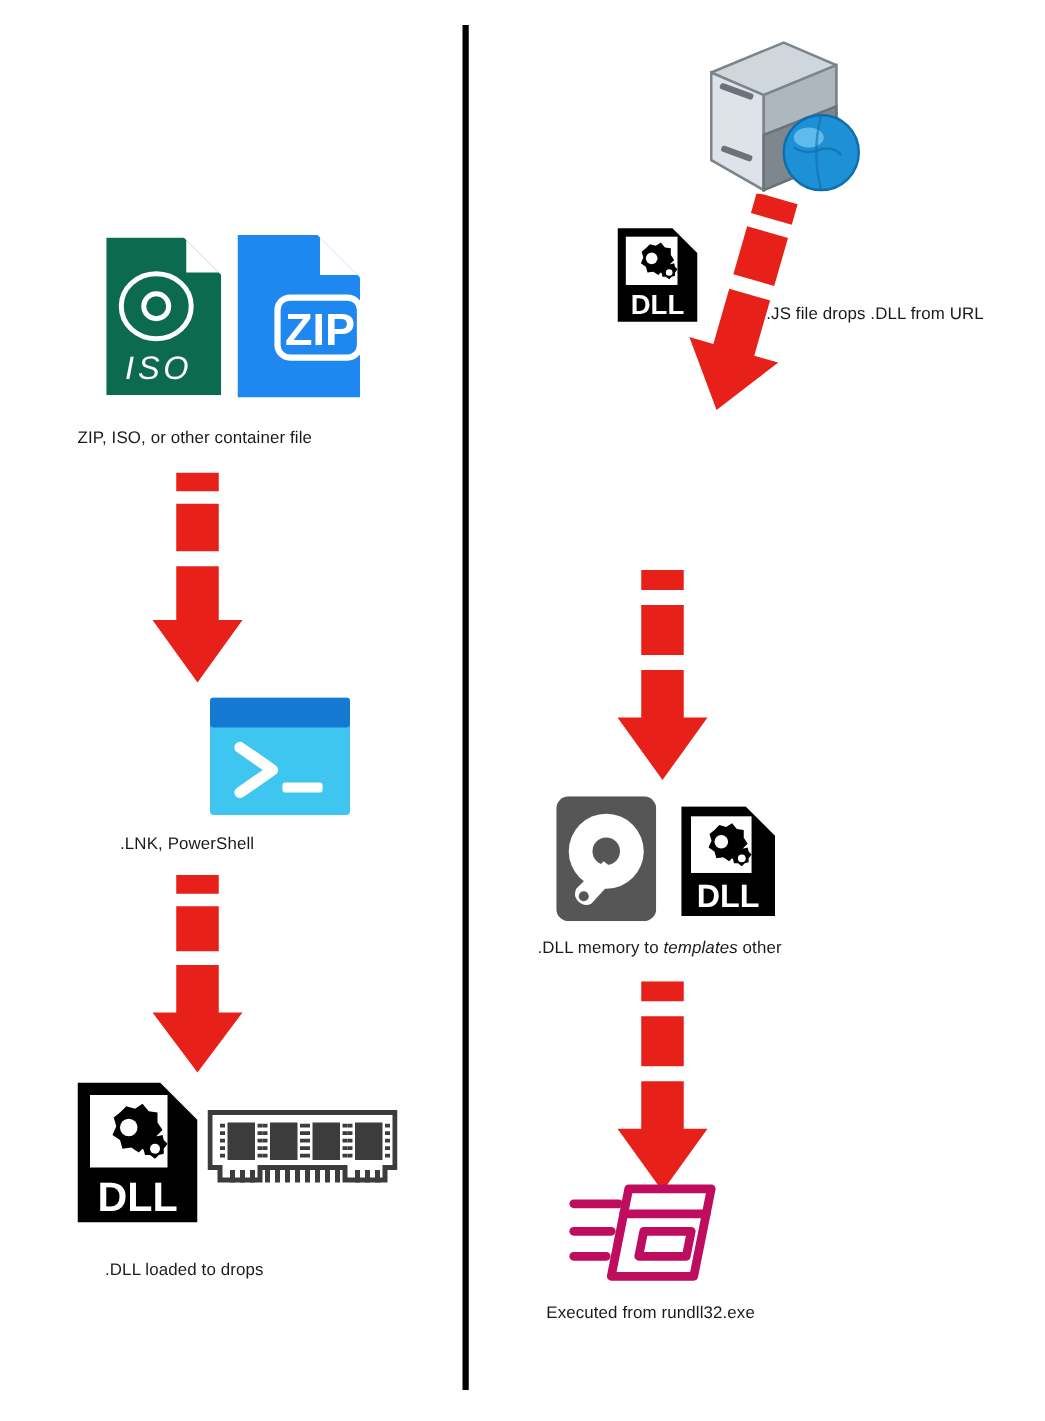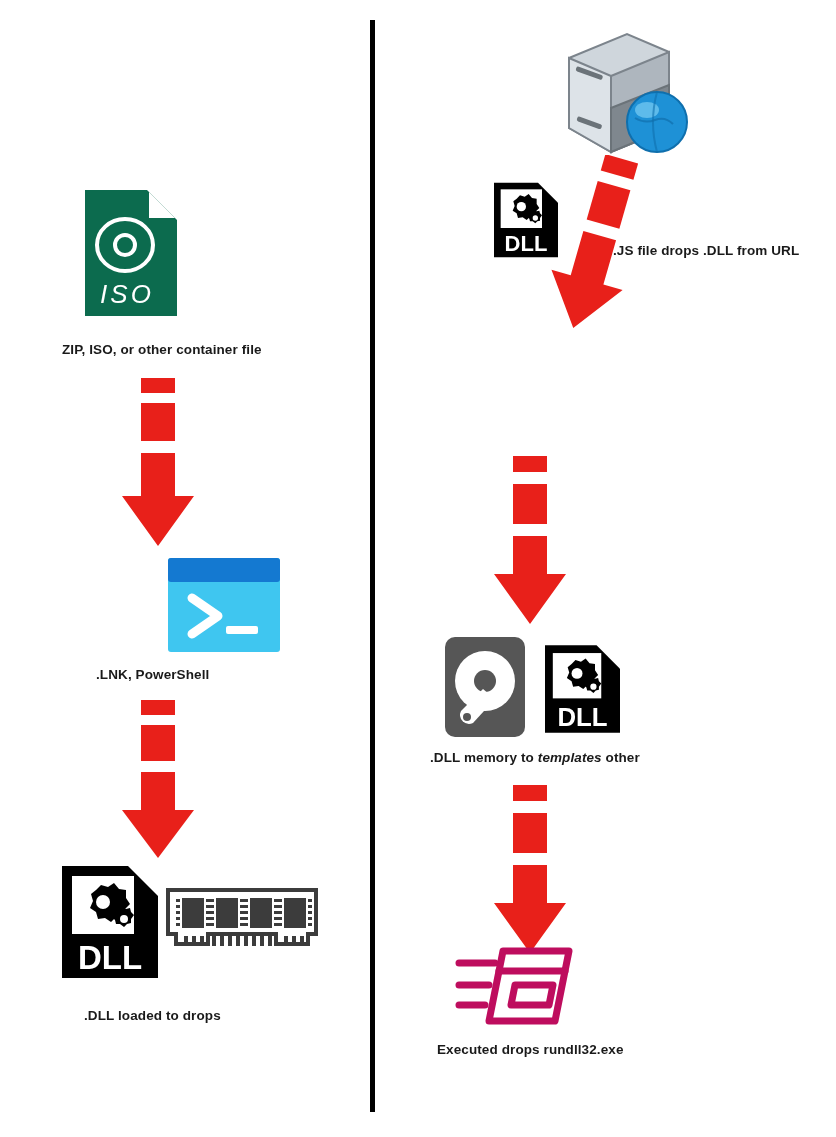--- a/index.html
+++ b/index.html
@@ -17,21 +17,21 @@
   .canvas {
     position: absolute;
     inset: 0;
   }
   .node {
     position: absolute;
   }
   .caption {
     position: absolute;
     font-family: "Liberation Sans", sans-serif;
-    font-weight: bold;
+    font-weight: normal;
     font-size: 13.5px;
     color: #1a1a1a;
     white-space: nowrap;
     letter-spacing: 0.1px;
   }
   .caption em {
     font-style: italic;
   }
   .divider {
     position: absolute;
@@ -52,20 +52,28 @@
       <path d="M64 2 L64 28 L90 28 Z" fill="#ffffff"></path>
       <ellipse cx="40" cy="55" rx="28" ry="26" fill="none" stroke="#ffffff" stroke-width="4"></ellipse>
       <circle cx="40" cy="55" r="10" fill="none" stroke="#ffffff" stroke-width="4"></circle>
       <text x="42" y="113" font-family="Liberation Sans, sans-serif" font-size="26" fill="#ffffff" text-anchor="middle" letter-spacing="3">ISO</text>
     </svg>
   </div>
   <div class="node" style="left:0;top:0;width:0;height:0;overflow:hidden">
     
   </div>
 
+  <div class="node" style="left:190px; top:188px;">
+    <svg width="98" height="130" viewBox="0 0 98 130">
+      <path d="M0 0 L64 0 L98 34 L98 130 L0 130 Z" fill="#1E88F0"></path>
+      <path d="M66 2 L66 32 L96 32 Z" fill="#ffffff"></path>
+      <rect x="32" y="50" width="66" height="48" rx="10" fill="#1E88F0" stroke="#ffffff" stroke-width="5"></rect>
+      <text x="66" y="88" font-family="Liberation Sans, sans-serif" font-weight="bold" font-size="36" fill="#ffffff" text-anchor="middle">ZIP</text>
+    </svg>
+  </div>
   <div class="node" style="left:0;top:0;width:0;height:0;overflow:hidden">
     
   </div>
 
   <div class="caption" style="left:62px; top:342px;">ZIP, ISO, or other container file</div>
 
   <div class="node" style="left:122px; top:378px;">
     <svg width="72" height="170" viewBox="0 0 72 170">
       <rect x="19" y="0" width="34" height="15" fill="#E8201A"></rect>
       <rect x="19" y="25" width="34" height="38" fill="#E8201A"></rect>
@@ -287,15 +295,15 @@
         <path d="M48 6 L114 6 L100 76 L34 76 Z"></path>
         <path d="M44 26 L110 26"></path>
         <path d="M60 40 L98 40 L94 60 L56 60 Z"></path>
         <path d="M4 18 L40 18"></path>
         <path d="M4 40 L34 40"></path>
         <path d="M4 60 L30 60"></path>
       </g>
     </svg>
   </div>
 
-  <div class="caption" style="left:437px; top:1042px;">Executed drops rundll32.exe</div>
+  <div class="caption" style="left:437px; top:1042px;">Executed from rundll32.exe</div>
 
 </div>
 
 </body></html>

